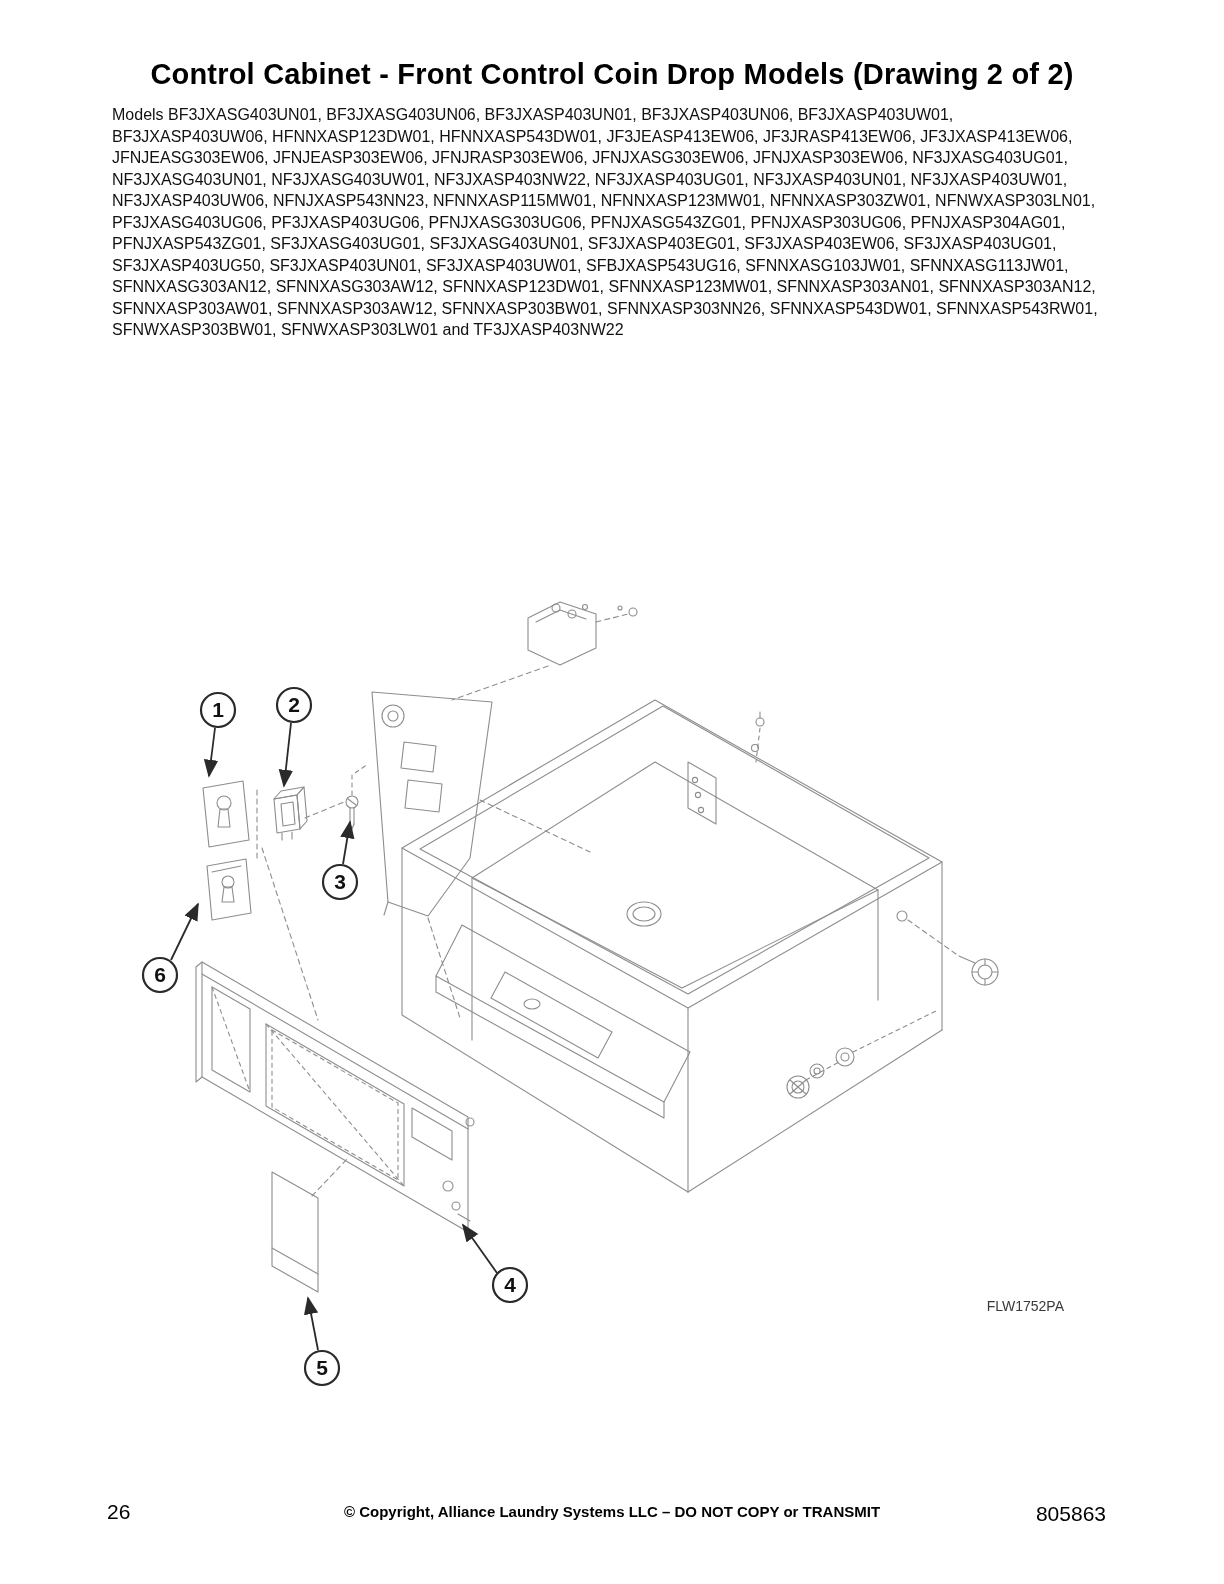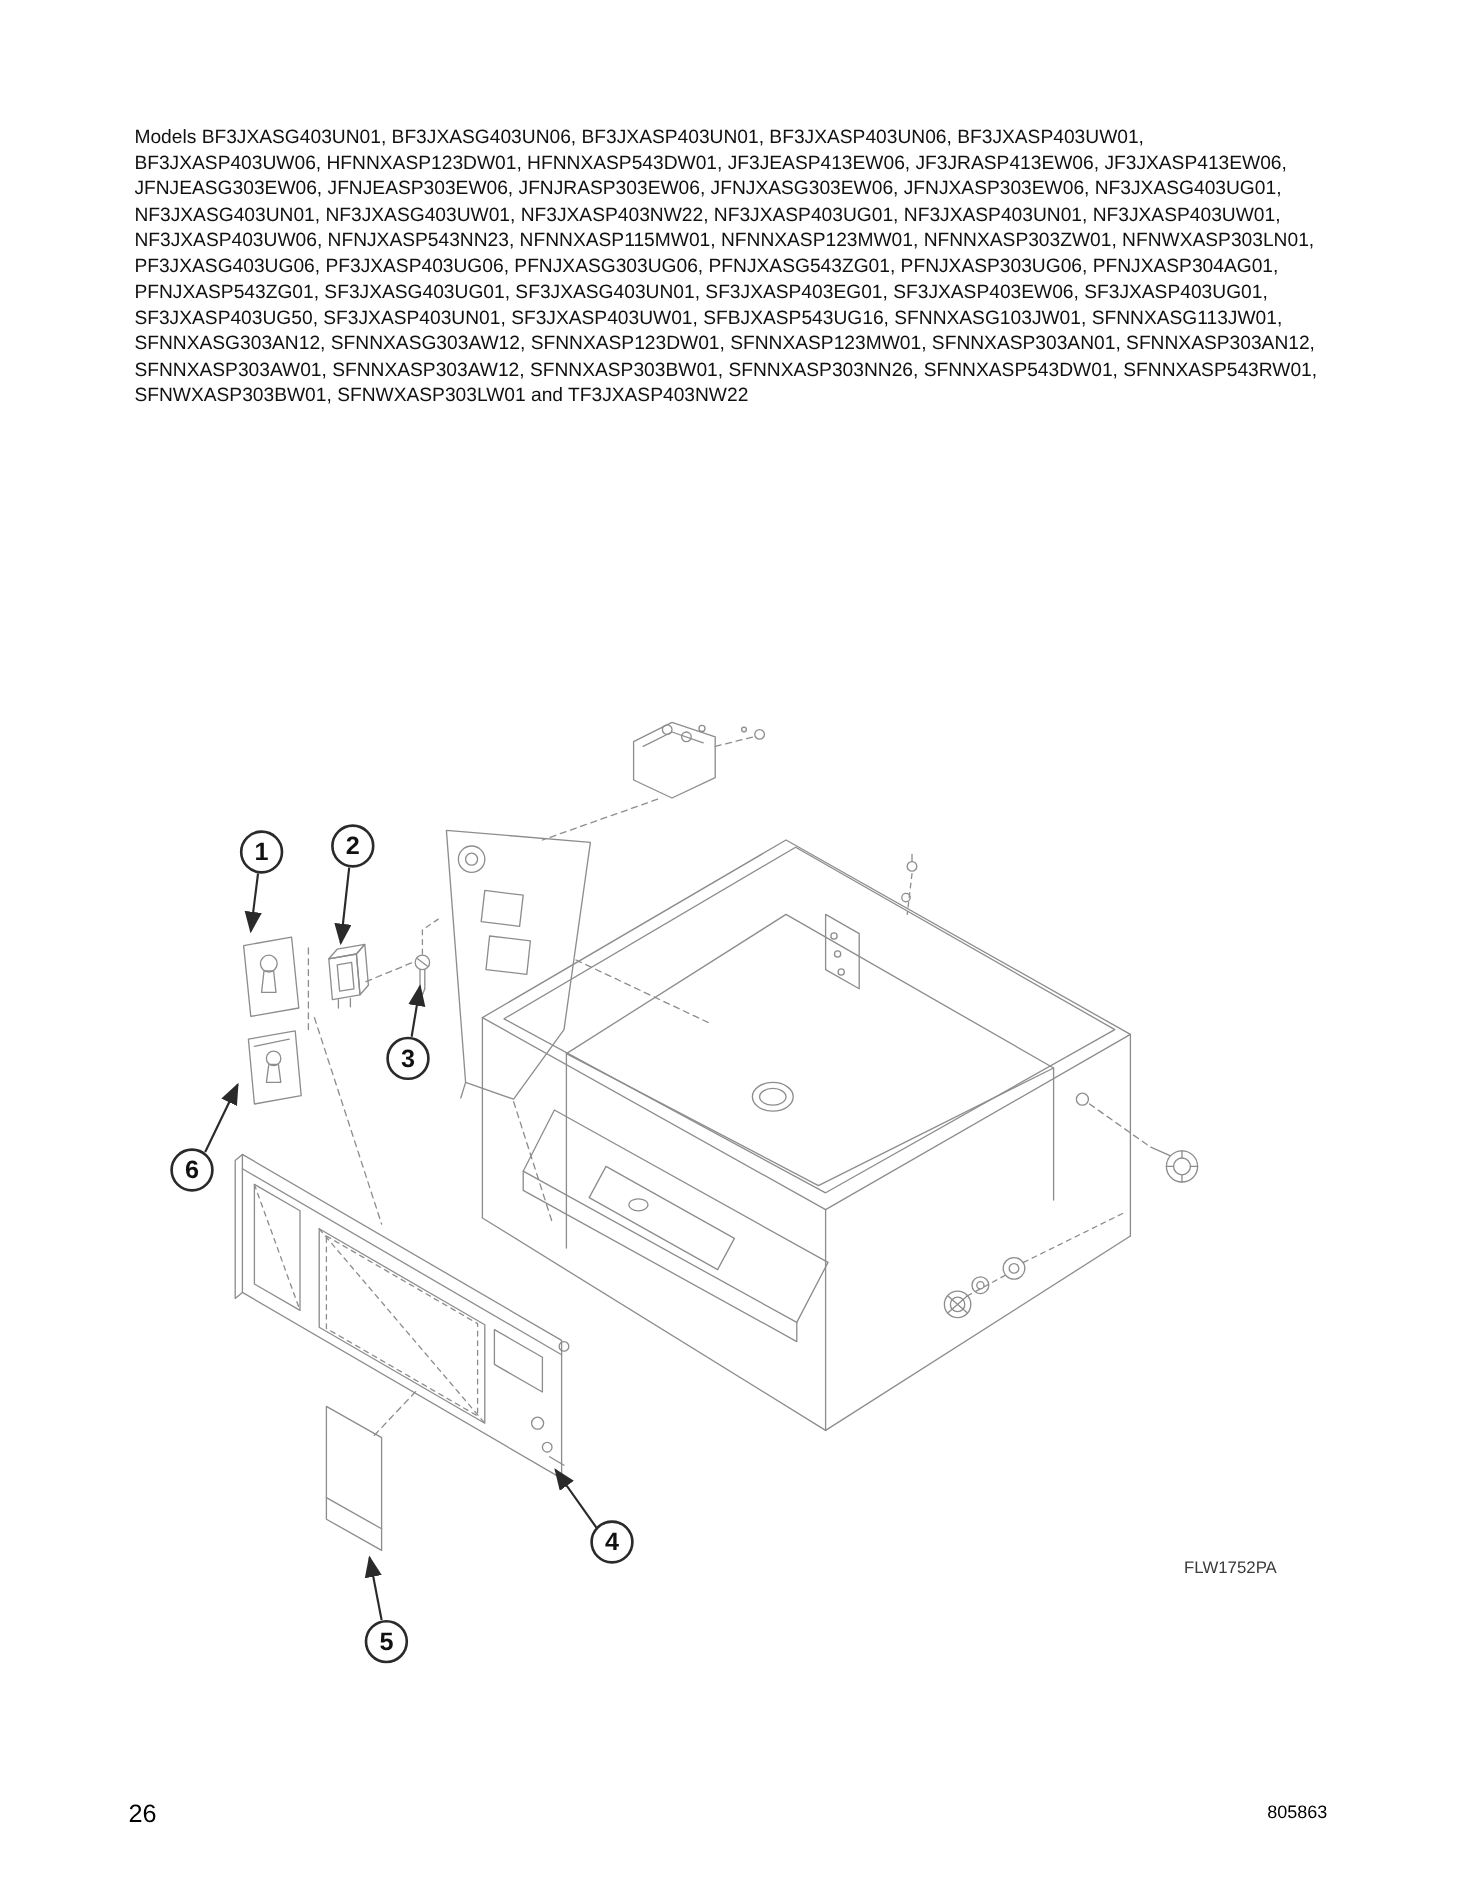--- a/index.html
+++ b/index.html
@@ -36,32 +36,33 @@
     position:absolute; left:107px; top:1500px;
     font-size:21px;
   }
   .footer-copyright {
     position:absolute; top:1503px; left:0;
     width:100%; text-align:center;
     font-size:15px; font-weight:bold;
   }
   .footer-docno {
     position:absolute; right:118px; top:1502px;
-    font-size:15px;
+    font-size:21px;
   }
   svg text.callout-num {
     font-family:"Liberation Sans", sans-serif;
     font-size:21px; font-weight:bold; fill:#111;
   }
 </style>
 </head>
 <body>
 
 <div class="page">
 
+  <div class="title">Control Cabinet - Front Control Coin Drop Models (Drawing 2 of 2)</div>
 
   <div class="models">Models BF3JXASG403UN01, BF3JXASG403UN06, BF3JXASP403UN01, BF3JXASP403UN06, BF3JXASP403UW01, BF3JXASP403UW06, HFNNXASP123DW01, HFNNXASP543DW01, JF3JEASP413EW06, JF3JRASP413EW06, JF3JXASP413EW06, JFNJEASG303EW06, JFNJEASP303EW06, JFNJRASP303EW06, JFNJXASG303EW06, JFNJXASP303EW06, NF3JXASG403UG01, NF3JXASG403UN01, NF3JXASG403UW01, NF3JXASP403NW22, NF3JXASP403UG01, NF3JXASP403UN01, NF3JXASP403UW01, NF3JXASP403UW06, NFNJXASP543NN23, NFNNXASP115MW01, NFNNXASP123MW01, NFNNXASP303ZW01, NFNWXASP303LN01, PF3JXASG403UG06, PF3JXASP403UG06, PFNJXASG303UG06, PFNJXASG543ZG01, PFNJXASP303UG06, PFNJXASP304AG01, PFNJXASP543ZG01, SF3JXASG403UG01, SF3JXASG403UN01, SF3JXASP403EG01, SF3JXASP403EW06, SF3JXASP403UG01, SF3JXASP403UG50, SF3JXASP403UN01, SF3JXASP403UW01, SFBJXASP543UG16, SFNNXASG103JW01, SFNNXASG113JW01, SFNNXASG303AN12, SFNNXASG303AW12, SFNNXASP123DW01, SFNNXASP123MW01, SFNNXASP303AN01, SFNNXASP303AN12, SFNNXASP303AW01, SFNNXASP303AW12, SFNNXASP303BW01, SFNNXASP303NN26, SFNNXASP543DW01, SFNNXASP543RW01, SFNWXASP303BW01, SFNWXASP303LW01 and TF3JXASP403NW22</div>
 
   <svg class="diagram-svg" width="1224" height="900" viewBox="0 560 1224 900" xmlns="http://www.w3.org/2000/svg">
     <defs>
       <marker id="arrow" markerWidth="11" markerHeight="9" refX="9" refY="4" orient="auto">
         <path d="M0,0 L10,4 L0,8 Z" fill="#2a2a2a"></path>
       </marker>
     </defs>
 
@@ -222,15 +223,16 @@
         <text class="callout-num" x="510" y="1292">4</text>
         <text class="callout-num" x="322" y="1375">5</text>
         <text class="callout-num" x="160" y="982">6</text>
       </g>
     </g>
   </svg>
 
   <div class="figure-code">FLW1752PA</div>
 
   <div class="footer-pageno">26</div>
+  <div class="footer-copyright">© Copyright, Alliance Laundry Systems LLC – DO NOT COPY or TRANSMIT</div>
   <div class="footer-docno">805863</div>
 
 </div>
 
 </body></html>

